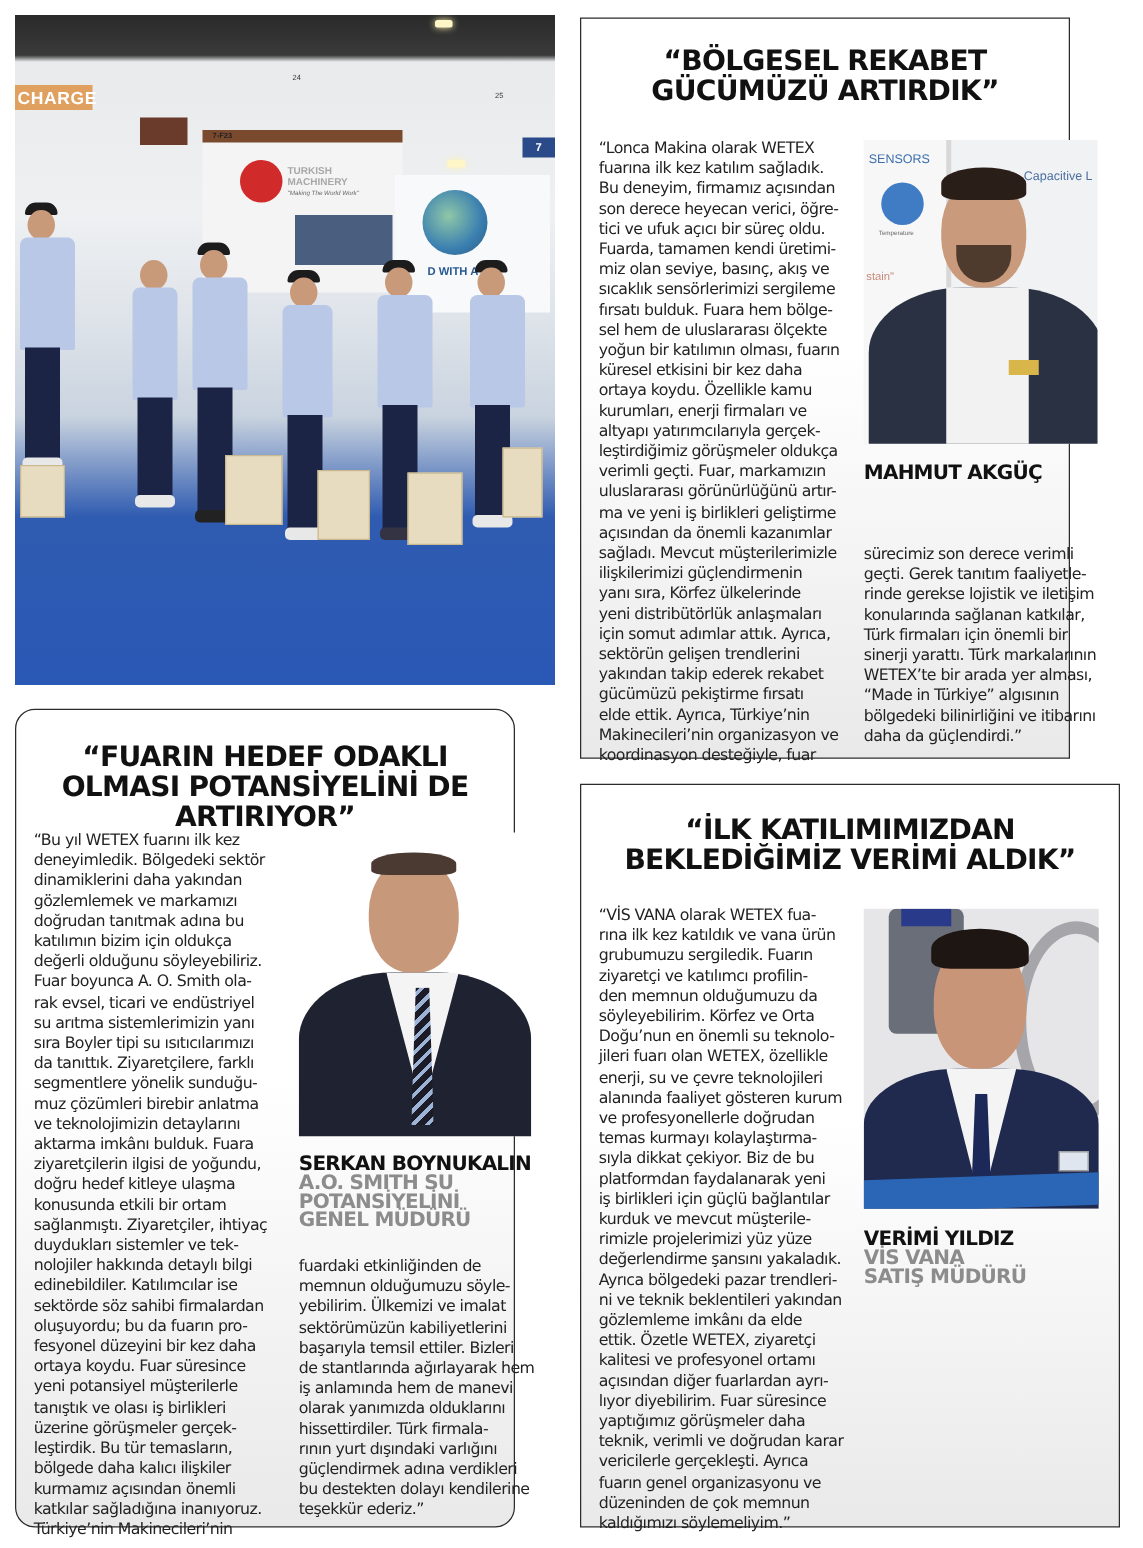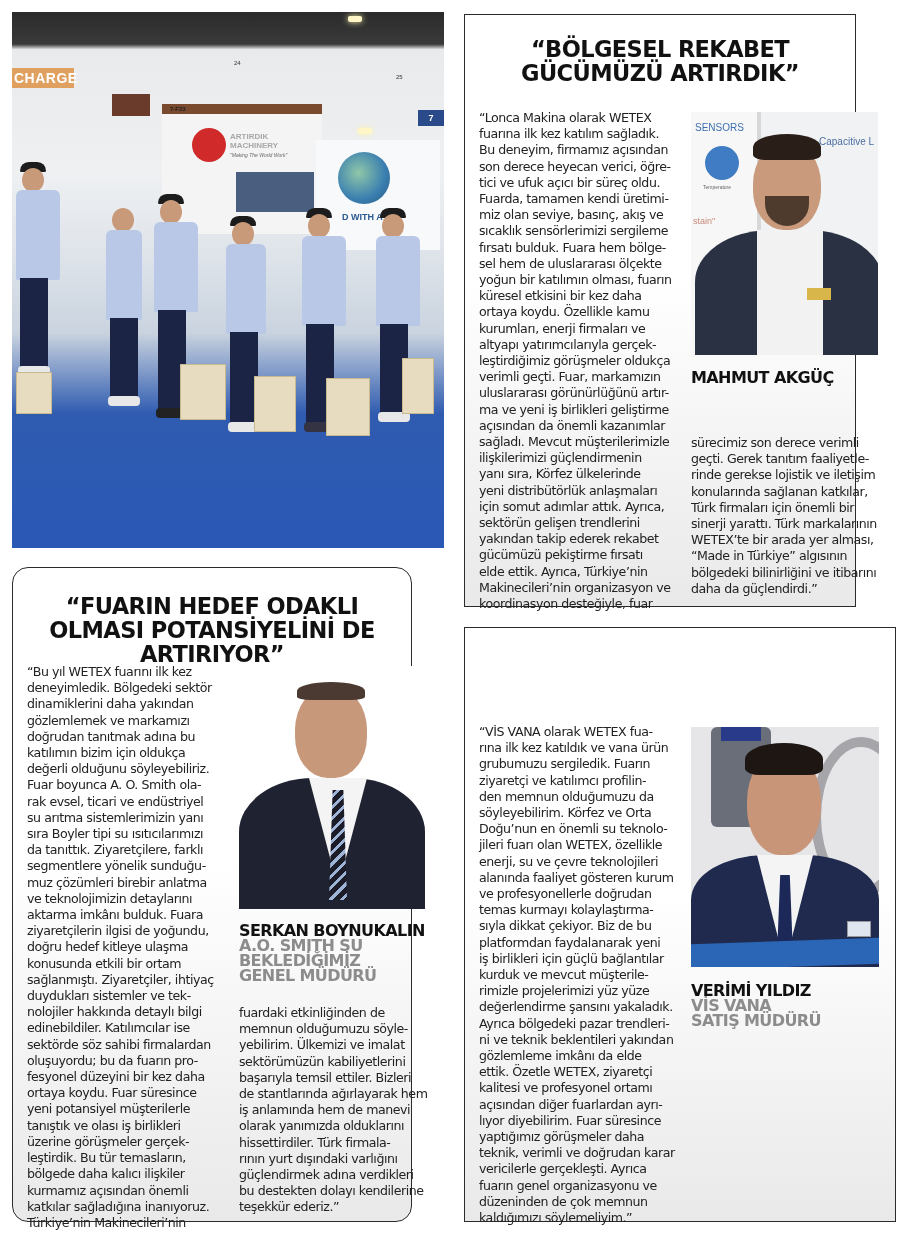--- a/index.html
+++ b/index.html
@@ -55,21 +55,21 @@
   <div class="ceiling-light" style="left:336px;top:4px;"></div>
   <div class="ceiling-light" style="left:346px;top:116px;"></div>
   <div class="charge-sign">CHARGE</div>
   <div style="position:absolute;left:222px;top:48px;font-size:6px;color:#333;">24</div>
   <div style="position:absolute;left:384px;top:62px;font-size:6px;color:#333;">25</div>
   <div style="position:absolute;left:100px;top:82px;width:38px;height:22px;background:#6a3a2a;"></div>
   <div style="position:absolute;left:406px;top:98px;width:26px;height:16px;background:#2a4a8a;color:#fff;font-size:9px;font-weight:bold;text-align:center;line-height:16px;">7</div>
   <div class="stand-wall"></div>
   <div style="position:absolute;left:158px;top:94px;font-size:6px;color:#222;font-weight:bold;">7-F23</div>
   <div class="tm-logo"></div>
-  <div class="tm-text" style="width:60px;">ARTIRDIK MACHINERY</div>
+  <div class="tm-text" style="width:60px;">TURKISH MACHINERY</div>
   <div class="tm-slogan">"Making The World Work"</div>
   <div class="screen"></div>
   <div class="globe-panel"></div>
   <div class="globe"></div>
   <div style="position:absolute;left:330px;top:200px;font-size:9px;font-weight:bold;color:#2a5a90;">D WITH A</div>
 
   <div class="person" style="left:4px;top:150px;">
       <div class="cap"></div>
       <div class="head"></div>
       <div class="shirt" style="width:44px;"></div>
@@ -223,39 +223,40 @@
     <div class="p-suit" style="left:0;top:112px;width:186px;height:135px;background:#1f2230;"></div>
     <div class="p-shirt" style="left:70px;top:112px;width:58px;height:110px;"></div>
     <div class="p-tie" style="left:90px;top:124px;width:18px;height:110px;background:repeating-linear-gradient(135deg,#1c1c28 0 5px,#9db4d6 5px 8px);clip-path:polygon(20% 0,80% 0,100% 100%,0 100%);"></div>
     <div class="p-head" style="left:56px;top:20px;width:72px;height:92px;background:#c8987a;"></div>
     <div class="p-hair" style="left:58px;top:16px;width:68px;height:18px;background:#4a3a32;"></div>
   </div>
 
   <div class="byline" style="left:226px;top:355px;width:190px;">
     <span class="name">SERKAN BOYNUKALIN</span>
     <span class="role">A.O. SMITH SU
-BEKLEDİĞİMİZ
+POTANSİYELİNİ
 GENEL MÜDÜRÜ</span>
   </div>
   <div class="col" style="left:226px;top:437px;width:196px;">fuardaki etkinliğinden de
 memnun olduğumuzu söyle-
 yebilirim. Ülkemizi ve imalat
 sektörümüzün kabiliyetlerini
 başarıyla temsil ettiler. Bizleri
 de stantlarında ağırlayarak hem
 iş anlamında hem de manevi
 olarak yanımızda olduklarını
 hissettirdiler. Türk firmala-
 rının yurt dışındaki varlığını
 güçlendirmek adına verdikleri
 bu destekten dolayı kendilerine
 teşekkür ederiz.”</div>
 </div>
 
 <div class="box" style="left:464px;top:627px;width:432px;height:595px;">
+  <div class="headline" style="top:24px;padding:0 18px;">“İLK KATILIMIMIZDAN BEKLEDİĞİMİZ VERİMİ ALDIK”</div>
   <div class="col" style="left:14px;top:96px;width:204px;">“VİS VANA olarak WETEX fua-
 rına ilk kez katıldık ve vana ürün
 grubumuzu sergiledik. Fuarın
 ziyaretçi ve katılımcı profilin-
 den memnun olduğumuzu da
 söyleyebilirim. Körfez ve Orta
 Doğu’nun en önemli su teknolo-
 jileri fuarı olan WETEX, özellikle
 enerji, su ve çevre teknolojileri
 alanında faaliyet gösteren kurum

